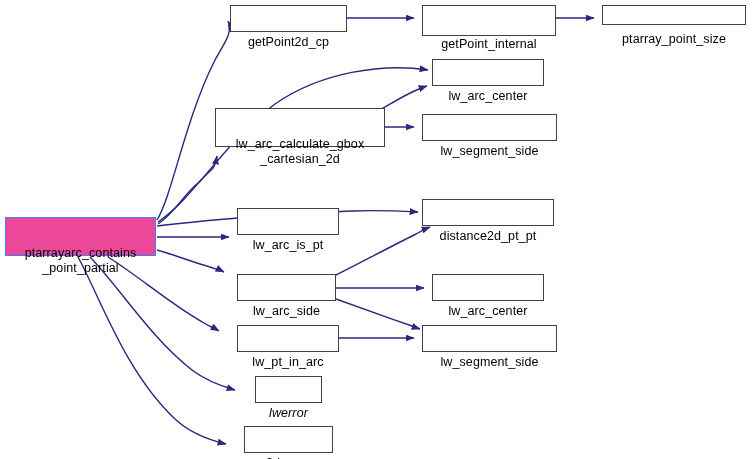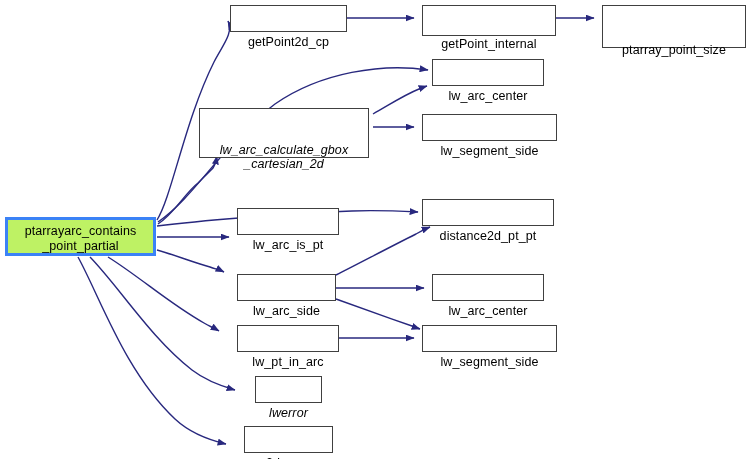--- a/index.html
+++ b/index.html
@@ -36,23 +36,22 @@
     line-height: 14.5px;
     text-align: center;
     display: flex;
     align-items: center;
     justify-content: center;
     white-space: pre;
     letter-spacing: 0.1px;
     z-index: 2;
   }
   .node.root {
-    background: #bef264;
-    border: 3px solid #3b82f6;
-    align-items: flex-end;
+    background: #ec4899;
+    border: 1px solid #3b82f6;
   }
   .node-label {
     display: block;
     padding: 0 4px;
     margin-top: 48px;
   }
 </style>
 </head>
 <body>
 
@@ -81,23 +80,23 @@
         <path d="M 336,288 L 424,288" fill="none" stroke="#28287e" stroke-width="1.4" marker-end="url(#arrowhead)"></path>
         <path d="M 336,299 C 358,307 386,317 412,326 C 415,327 417,328 420,329" fill="none" stroke="#28287e" stroke-width="1.4" marker-end="url(#arrowhead)"></path>
         <path d="M 339,338 L 414,338" fill="none" stroke="#28287e" stroke-width="1.4" marker-end="url(#arrowhead)"></path>
       </g>
   </svg>
   <div id="node-group">
       <div class="node root" style="left: 5px; top: 217px; width: 151px; height: 39px;"><span class="node-label">ptarrayarc_contains
 _point_partial</span></div>
       <div class="node" style="left: 230px; top: 5px; width: 117px; height: 27px;"><span class="node-label">getPoint2d_cp</span></div>
       <div class="node" style="left: 422px; top: 5px; width: 134px; height: 31px;"><span class="node-label">getPoint_internal</span></div>
-      <div class="node" style="left: 602px; top: 5px; width: 144px; height: 43px;"><span class="node-label">ptarray_point_size</span></div>
+      <div class="node" style="left: 602px; top: 5px; width: 144px; height: 20px;"><span class="node-label">ptarray_point_size</span></div>
       <div class="node" style="left: 432px; top: 59px; width: 112px; height: 27px;"><span class="node-label">lw_arc_center</span></div>
-      <div class="node" style="left: 199px; top: 108px; width: 170px; height: 50px; font-style: italic;"><span class="node-label">lw_arc_calculate_gbox
+      <div class="node" style="left: 215px; top: 108px; width: 170px; height: 39px;"><span class="node-label">lw_arc_calculate_gbox
 _cartesian_2d</span></div>
       <div class="node" style="left: 422px; top: 114px; width: 135px; height: 27px;"><span class="node-label">lw_segment_side</span></div>
       <div class="node" style="left: 422px; top: 199px; width: 132px; height: 27px;"><span class="node-label">distance2d_pt_pt</span></div>
       <div class="node" style="left: 237px; top: 208px; width: 102px; height: 27px;"><span class="node-label">lw_arc_is_pt</span></div>
       <div class="node" style="left: 237px; top: 274px; width: 99px; height: 27px;"><span class="node-label">lw_arc_side</span></div>
       <div class="node" style="left: 432px; top: 274px; width: 112px; height: 27px;"><span class="node-label">lw_arc_center</span></div>
       <div class="node" style="left: 237px; top: 325px; width: 102px; height: 27px; text-align: right;"><span class="node-label">lw_pt_in_arc</span></div>
       <div class="node" style="left: 422px; top: 325px; width: 135px; height: 27px;"><span class="node-label">lw_segment_side</span></div>
       <div class="node" style="left: 255px; top: 376px; width: 67px; height: 27px; font-style: italic;"><span class="node-label">lwerror</span></div>
       <div class="node" style="left: 244px; top: 426px; width: 89px; height: 27px;"><span class="node-label">p2d_same</span></div>

